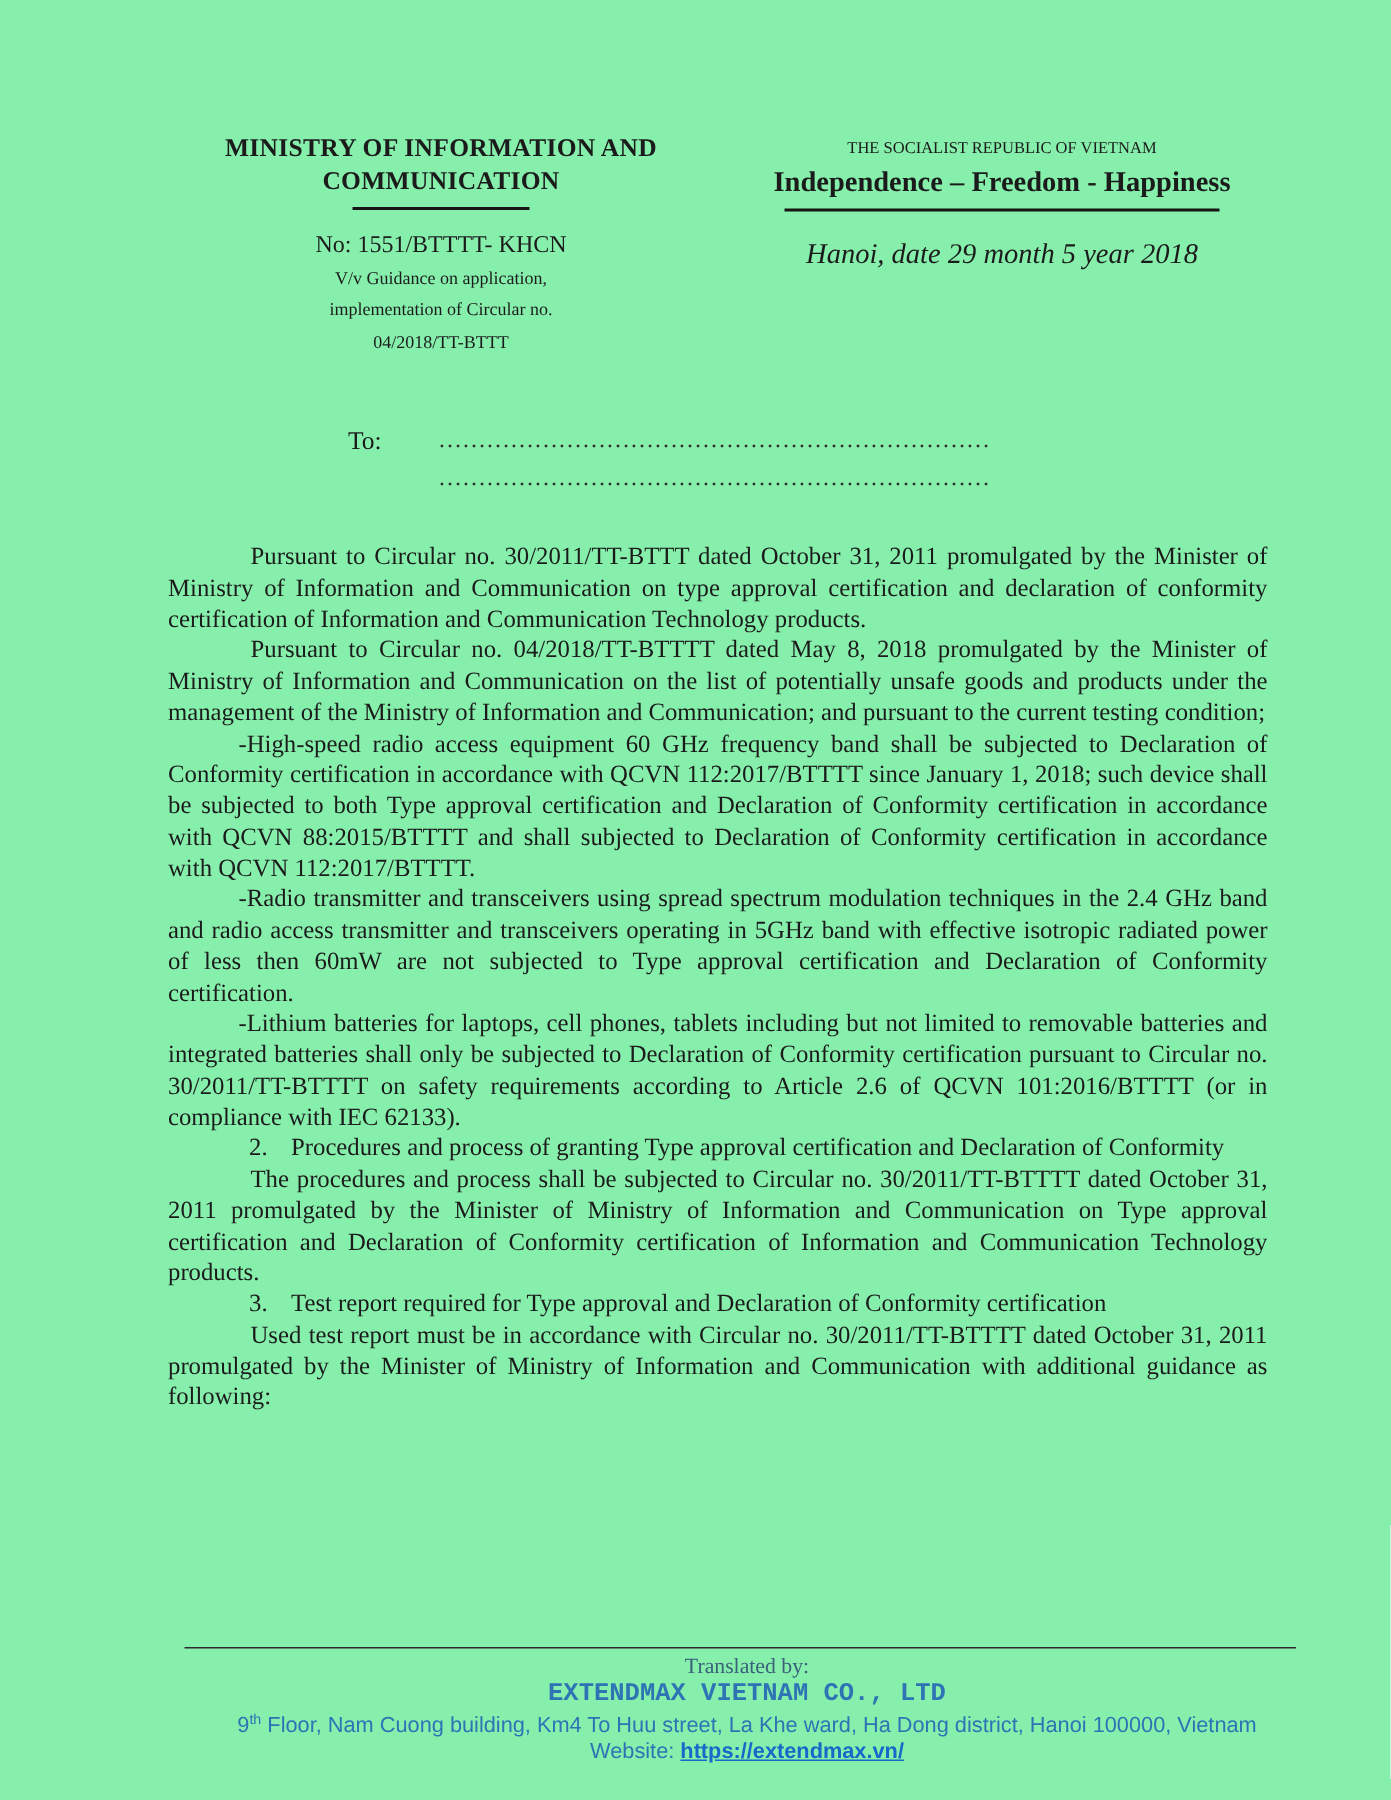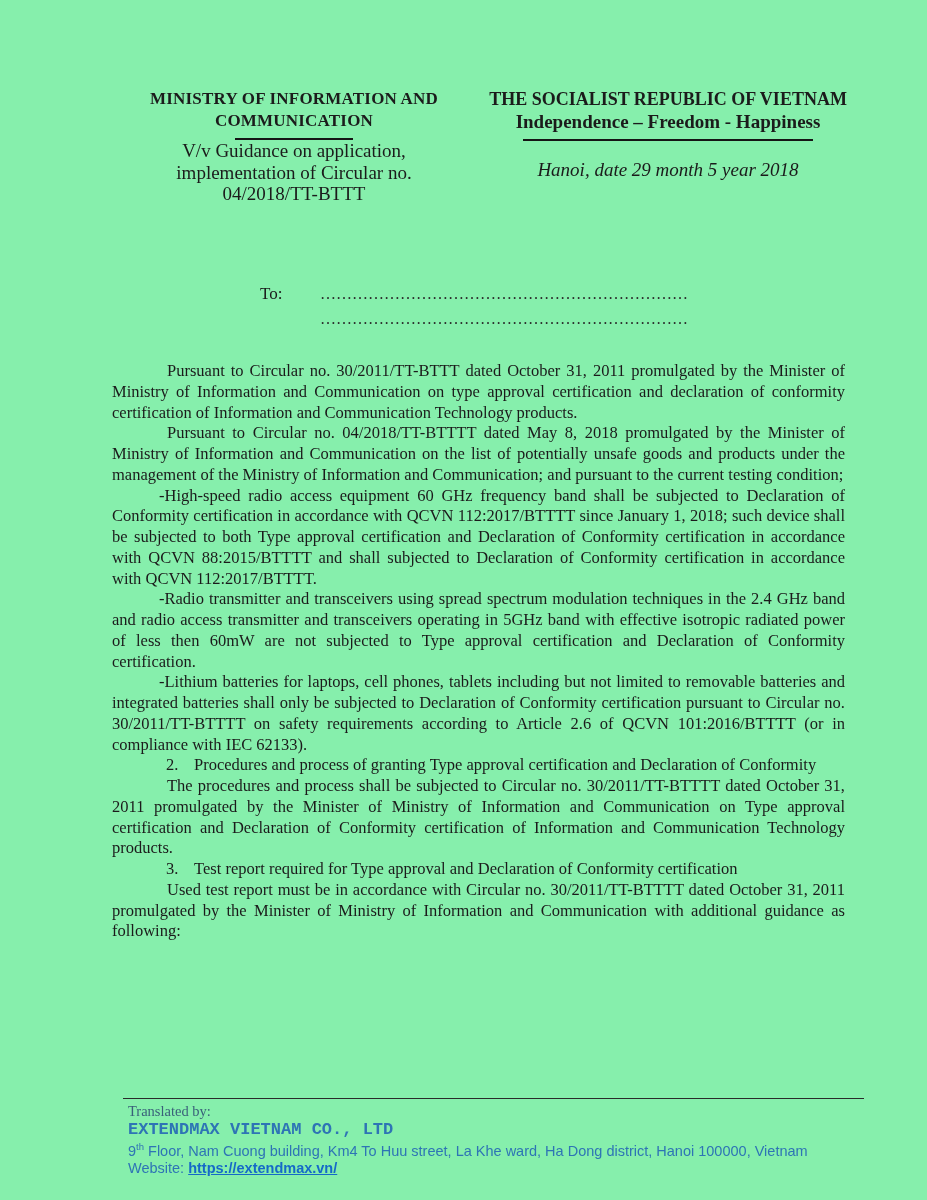--- a/index.html
+++ b/index.html
@@ -35,34 +35,34 @@
     width: 118px;
     border-top: 2px solid #151515;
     margin: 6px auto 0 auto;
   }
   .doc-number {
     margin-top: 13px;
     font-size: 16px;
     line-height: 21.5px;
   }
   .subject-line {
-    font-size: 19px;
+    font-size: 12px;
     line-height: 21.5px;
   }
 
   .header-right {
     position: absolute;
     left: 482px;
     top: 88px;
     width: 372px;
     text-align: center;
   }
   .republic-line1 {
-    font-weight: bold;
-    font-size: 18px;
+    font-weight: normal;
+    font-size: 11px;
     line-height: 22px;
   }
   .republic-line2 {
     font-weight: bold;
     font-size: 19px;
     line-height: 24px;
   }
   .rule-right {
     width: 290px;
     border-top: 2px solid #151515;
@@ -80,21 +80,20 @@
     position: absolute;
     left: 232px;
     top: 281px;
     display: flex;
     align-items: flex-start;
   }
   .to-label {
     font-size: 17px;
     line-height: 25px;
     width: 60px;
-    margin-left: 28px;
   }
   .dots-col {
     width: 368px;
   }
   .dots-line {
     width: 368px;
     overflow: hidden;
     white-space: nowrap;
     font-size: 16px;
     line-height: 25px;
@@ -131,20 +130,21 @@
     left: 123px;
     top: 1098px;
     width: 741px;
     border-top: 1.5px solid #2a2a2a;
   }
   .footer {
     position: absolute;
     left: 128px;
     top: 1103px;
     width: 740px;
+    text-align: center;
   }
   .translated-by {
     font-family: "Liberation Serif", serif;
     font-size: 14.5px;
     line-height: 17.5px;
     color: #3a607a;
   }
   .company-name {
     font-family: Liberation Mono, monospace;
     font-weight: bold;
@@ -176,20 +176,21 @@
 </style>
 </head>
 <body>
 
 <div class="page">
 
   <div class="header-left">
     <div class="org-line">MINISTRY OF INFORMATION AND</div>
     <div class="org-line">COMMUNICATION</div>
     <div class="rule-left"></div>
+    <div class="doc-number">No: 1551/BTTTT- KHCN</div>
     <div class="subject-line">V/v Guidance on application,</div>
     <div class="subject-line">implementation of Circular no.</div>
     <div class="subject-line">04/2018/TT-BTTT</div>
   </div>
 
   <div class="header-right">
     <div class="republic-line1">THE SOCIALIST REPUBLIC OF VIETNAM</div>
     <div class="republic-line2">Independence – Freedom - Happiness</div>
     <div class="rule-right"></div>
     <div class="place-date">Hanoi, date 29 month 5 year 2018</div>

